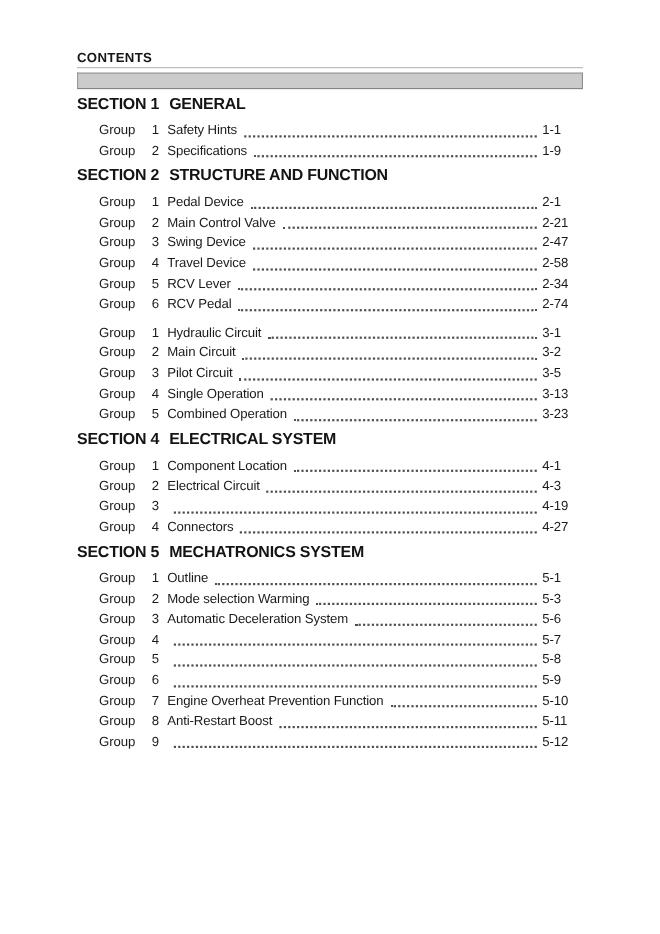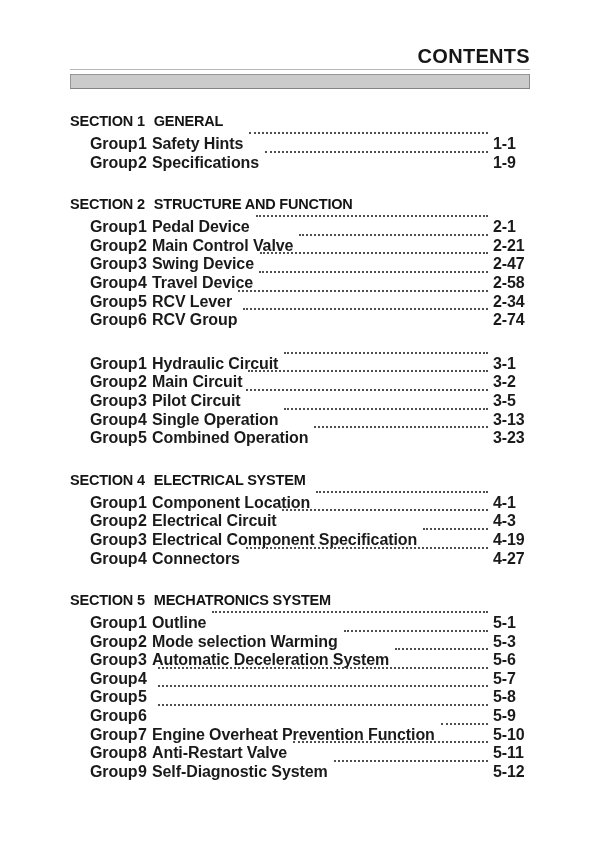--- a/index.html
+++ b/index.html
@@ -23,64 +23,62 @@
   .content {
     position: absolute;
     left: 70px;
     top: 0;
     width: 460px;
   }
 
   
   .masthead { padding-top: 46px; }
   .contents-title {
-    font-size: 20px;
+    font-size: 12px;
     font-weight: 700;
     line-height: 1;
-    text-align: right;
     letter-spacing: 0.3px;
     color: #161616;
   }
   .title-rule {
     margin-top: 3px;
     border-top: 1.5px solid #b6b6b6;
   }
   .gray-bar {
     margin-top: 4px;
     height: 13px;
     background: #cbcbcb;
     border: 1px solid #979797;
     border-bottom-color: #848484;
     border-right-color: #8c8c8c;
   }
 
   
-  .section { margin-top: 25px; }
+  .section { margin-top: 7px; }
   .section:first-child { }
   .section-heading {
     font-size: 14.5px;
     font-weight: 700;
     line-height: 14px;
     letter-spacing: -0.2px;
     margin: 0 0 7px 0;
     color: #141414;
     white-space: nowrap;
   }
   .section-heading .sec-title { margin-left: 9px; }
 
   .rows { }
   .row {
     display: flex;
-    align-items: flex-start;
-    font-size: 16px;
+    align-items: flex-end;
+    font-size: 12px;
     line-height: 18.6px;
     padding-left: 20px;
     letter-spacing: -0.1px;
     white-space: nowrap;
-    font-weight: bold;
   }
   .g-label  { flex: 0 0 48px; }
   .g-num    { flex: 0 0 14px; }
   .g-title  { flex: 0 0 auto; }
   .leader {
     flex: 1 1 auto;
     min-width: 12px;
     border-bottom: 2px dotted #4f4f4f;
     margin-left: 6px;
     margin-right: 5px;
@@ -166,21 +164,21 @@
     <span class="g-label">Group</span>
     <span class="g-num">5</span>
     <span class="g-title">RCV Lever</span>
     <span class="leader"></span>
     <span class="page-num">2-34</span>
   </div>
 
   <div class="row">
     <span class="g-label">Group</span>
     <span class="g-num">6</span>
-    <span class="g-title">RCV Group</span>
+    <span class="g-title">RCV Pedal</span>
     <span class="leader"></span>
     <span class="page-num">2-74</span>
   </div>
 </div>
   </section>
 
   <section class="section">
     <div class="rows">
   <div class="row">
     <span class="g-label">Group</span>
@@ -241,21 +239,20 @@
     <span class="g-label">Group</span>
     <span class="g-num">2</span>
     <span class="g-title">Electrical Circuit</span>
     <span class="leader"></span>
     <span class="page-num">4-3</span>
   </div>
 
   <div class="row">
     <span class="g-label">Group</span>
     <span class="g-num">3</span>
-    <span class="g-title">Electrical Component Specification</span>
     <span class="leader"></span>
     <span class="page-num">4-19</span>
   </div>
 
   <div class="row">
     <span class="g-label">Group</span>
     <span class="g-num">4</span>
     <span class="g-title">Connectors</span>
     <span class="leader"></span>
     <span class="page-num">4-27</span>
@@ -317,29 +314,28 @@
     <span class="g-label">Group</span>
     <span class="g-num">7</span>
     <span class="g-title">Engine Overheat Prevention Function</span>
     <span class="leader"></span>
     <span class="page-num">5-10</span>
   </div>
 
   <div class="row">
     <span class="g-label">Group</span>
     <span class="g-num">8</span>
-    <span class="g-title">Anti-Restart Valve</span>
+    <span class="g-title">Anti-Restart Boost</span>
     <span class="leader"></span>
     <span class="page-num">5-11</span>
   </div>
 
   <div class="row">
     <span class="g-label">Group</span>
     <span class="g-num">9</span>
-    <span class="g-title">Self-Diagnostic System</span>
     <span class="leader"></span>
     <span class="page-num">5-12</span>
   </div>
 </div>
   </section>
 </main>
 
   </div>
 </div>
 

